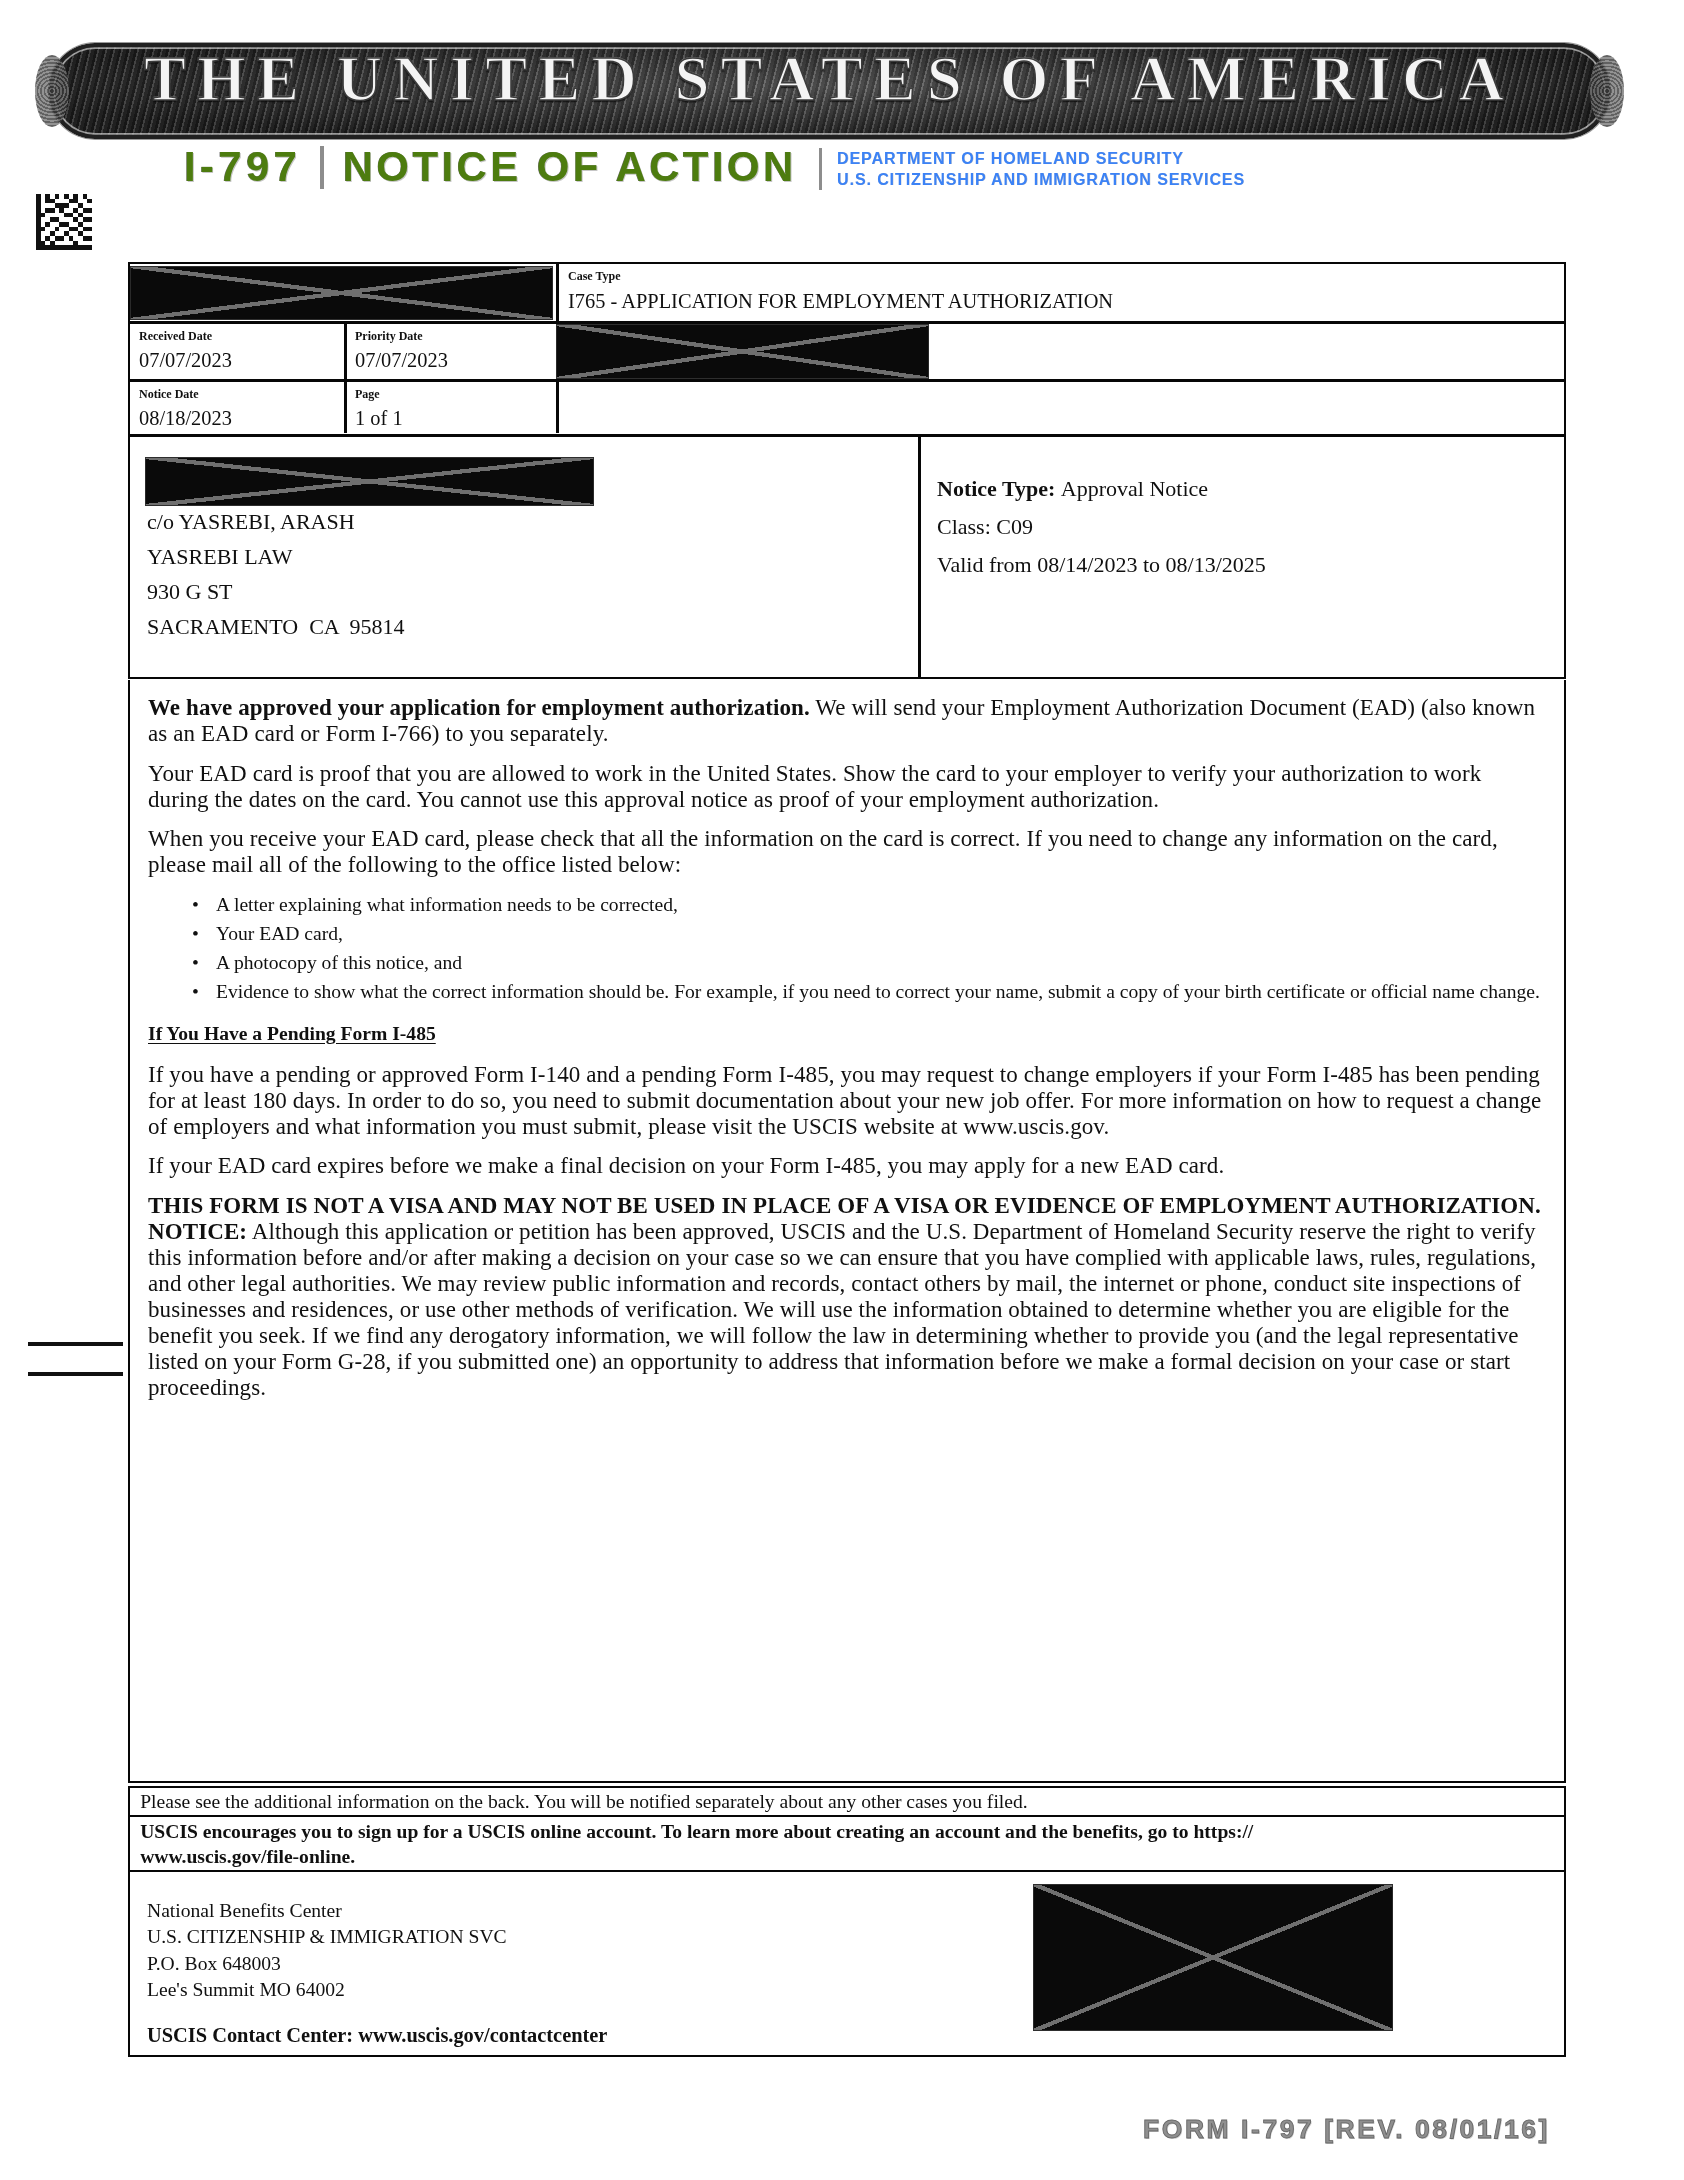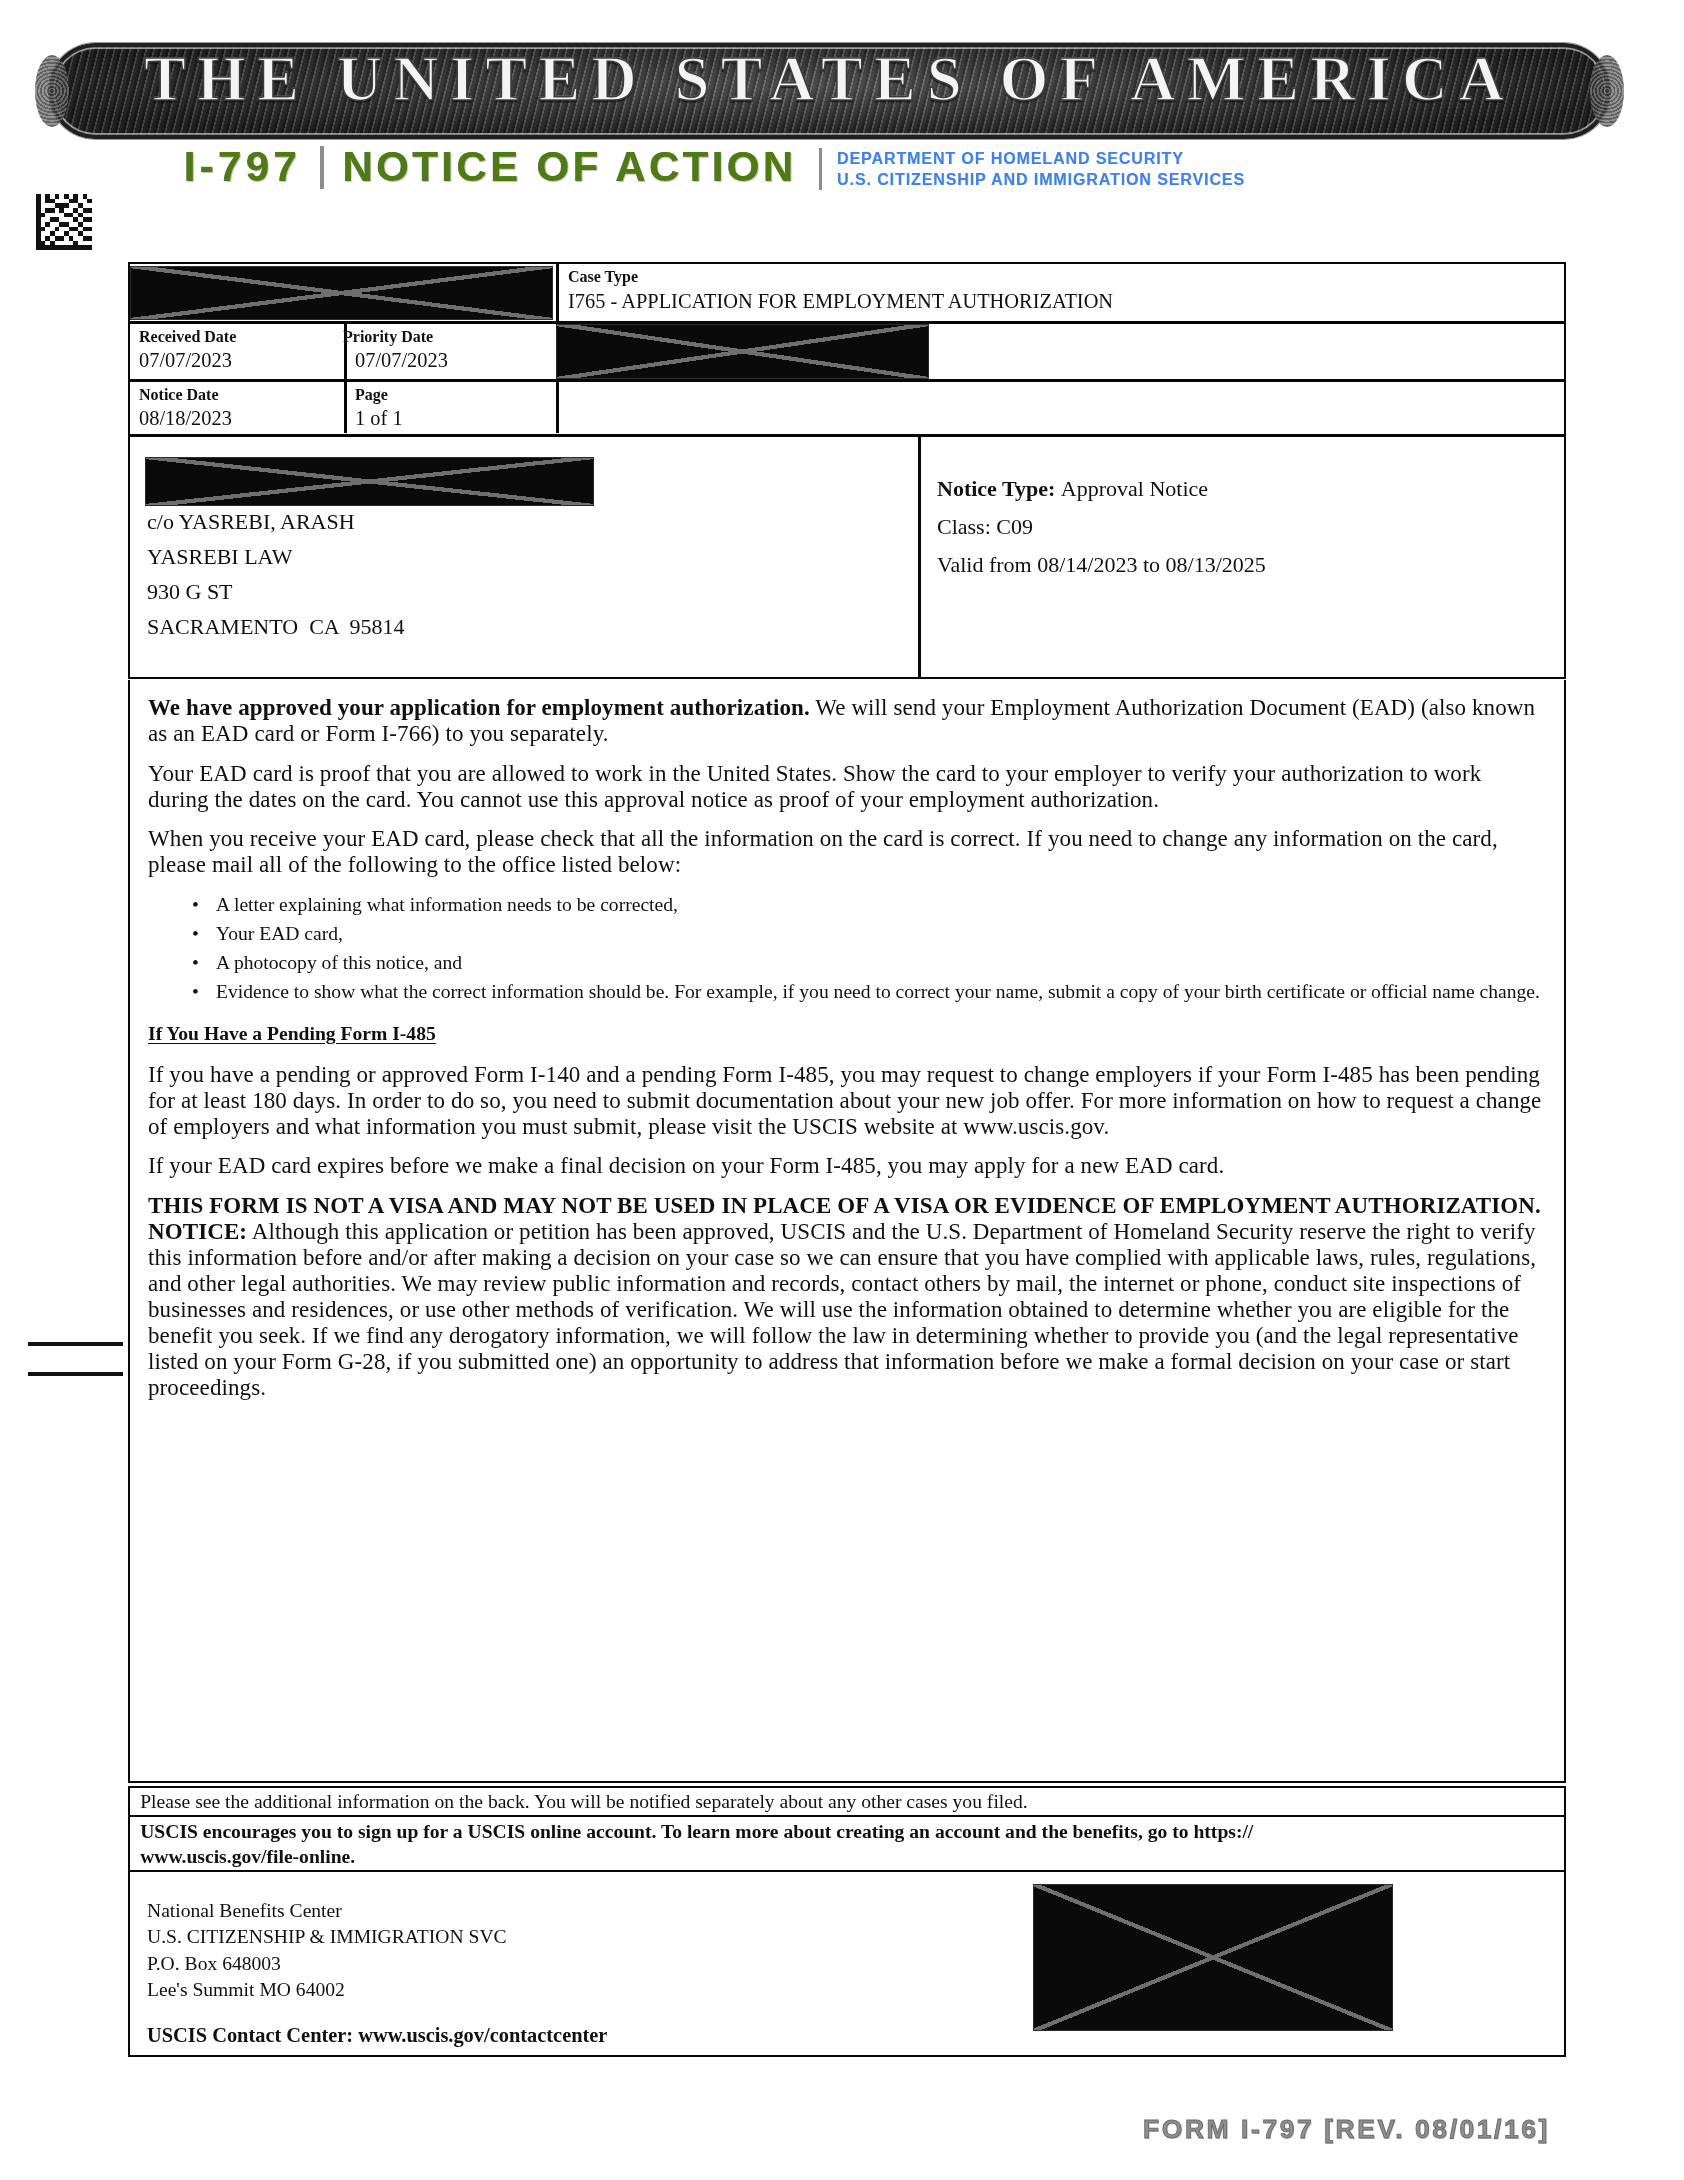--- a/index.html
+++ b/index.html
@@ -60,21 +60,21 @@
   .hline,.vline{position:absolute;background:#070707;}
   .hline{left:0;right:0;height:2.6px;}
   .vline{width:2.6px;}
   .redact{
     position:absolute;background:
       linear-gradient(to top right, rgba(0,0,0,0) calc(50% - 2.1px), #6f6f6f calc(50% - 2.1px) calc(50% + 2.1px), rgba(0,0,0,0) calc(50% + 2.1px)),
       linear-gradient(to bottom right, rgba(0,0,0,0) calc(50% - 2.1px), #6f6f6f calc(50% - 2.1px) calc(50% + 2.1px), rgba(0,0,0,0) calc(50% + 2.1px)),
       #0a0a0a;
     box-shadow:0 0 0 0.9px #2e2e2e inset;
   }
-  .lbl{position:absolute;font-weight:bold;font-size:16px;line-height:19px;}
+  .lbl{position:absolute;font-weight:bold;font-size:12px;line-height:19px;}
   .val{position:absolute;font-size:20.4px;line-height:23px;}
   .addr-block{position:absolute;left:147px;top:504px;}
   .addr-line{font-size:22px;line-height:35px;white-space:pre;}
   .ninfo{position:absolute;left:937px;top:470px;}
   .ninfo-line{font-size:22px;line-height:38px;white-space:pre;}
   
   .body-box{position:absolute;left:128px;top:680px;width:1438px;height:1103px;
     border:2.6px solid #070707;border-top:none;box-sizing:border-box;
     padding:15.3px 22px 0 18px;}
   .body-box p{margin:0 0 13.6px 0;font-size:23px;line-height:26px;letter-spacing:0.1px;}
@@ -181,21 +181,21 @@
   <div class="redact" style="left:130px;top:266px;width:423px;height:54px"></div>
   <div class="redact" style="left:556px;top:324px;width:373px;height:55px"></div>
   <div class="redact" style="left:145px;top:457px;width:449px;height:49px"></div>
   <div class="redact" style="left:1033px;top:1884px;width:360px;height:147px"></div>
 
   <div class="lbl" style="left:568px;top:267px">Case Type</div>
   <div class="val" style="left:568px;top:290px">I765 - APPLICATION FOR EMPLOYMENT AUTHORIZATION</div>
 
   <div class="lbl" style="left:139px;top:327px">Received Date</div>
   <div class="val" style="left:139px;top:349px">07/07/2023</div>
-  <div class="lbl" style="left:343px;top:327px">Priority Date</div>
+  <div class="lbl" style="left:355px;top:327px">Priority Date</div>
   <div class="val" style="left:355px;top:349px">07/07/2023</div>
 
   <div class="lbl" style="left:139px;top:385px">Notice Date</div>
   <div class="val" style="left:139px;top:407px">08/18/2023</div>
   <div class="lbl" style="left:355px;top:385px">Page</div>
   <div class="val" style="left:355px;top:407px">1 of 1</div>
 
   <div class="addr-block">
     <div class="addr-line">c/o YASREBI, ARASH</div>
     <div class="addr-line">YASREBI LAW</div>

